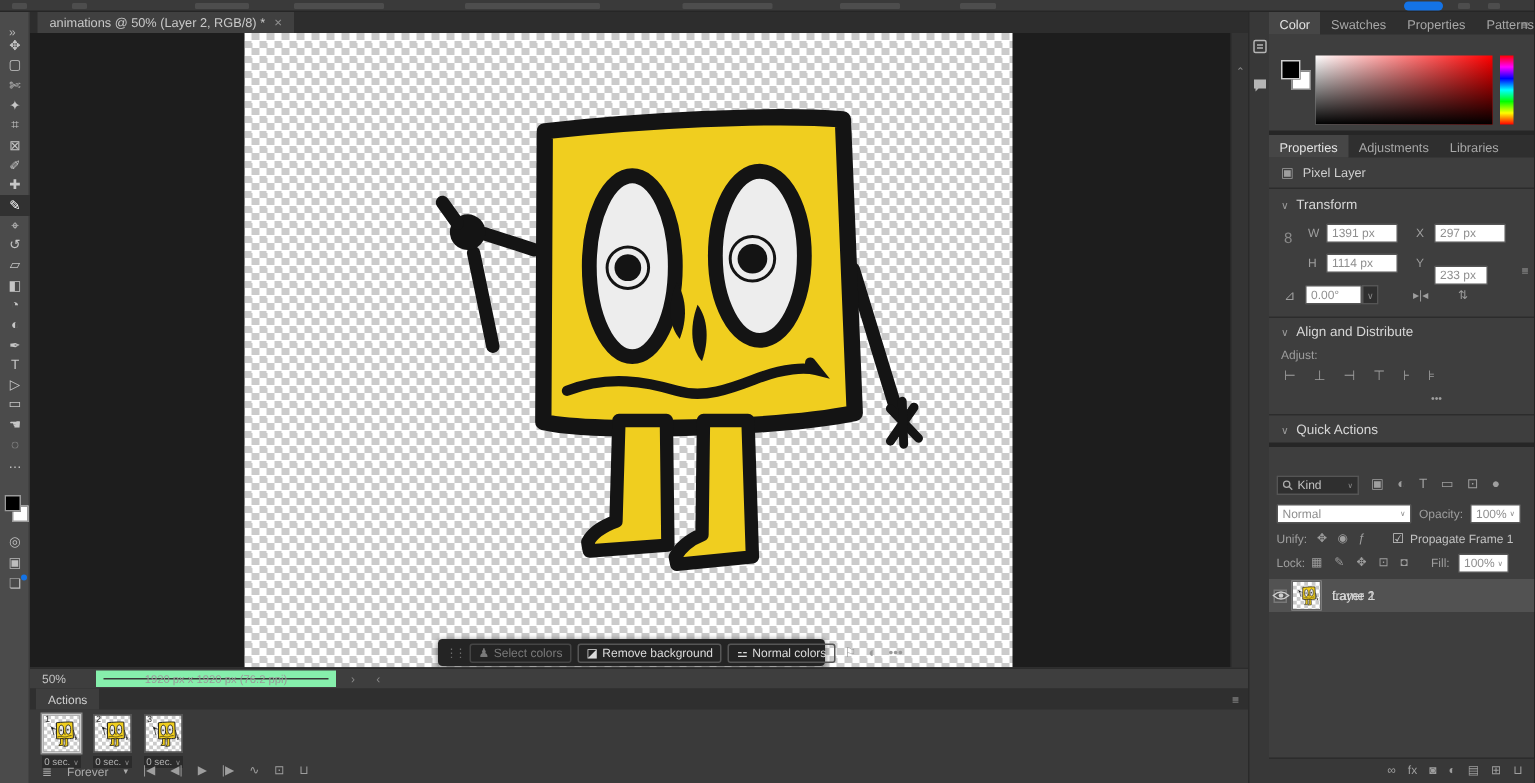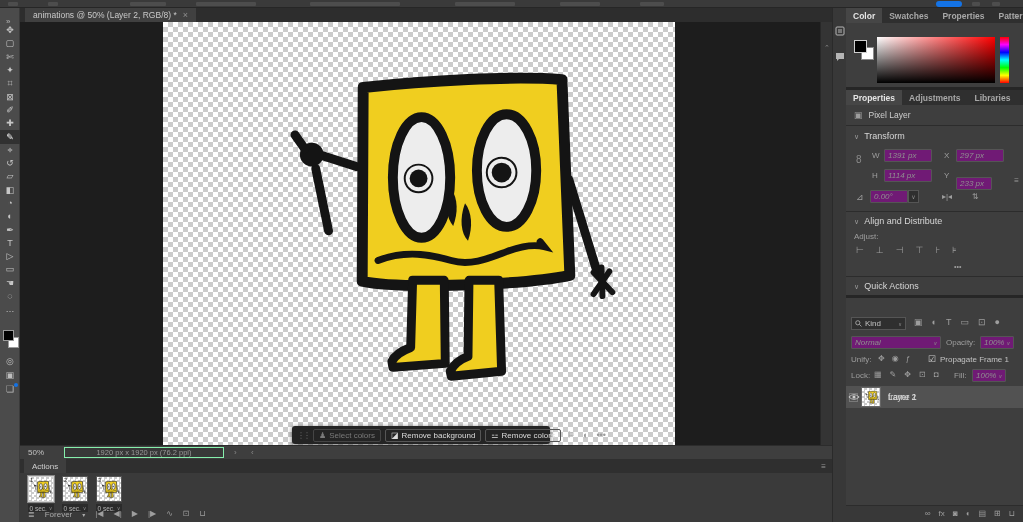--- a/index.html
+++ b/index.html
@@ -53,31 +53,31 @@
   .tb-ic { color:#9a9a9a; font-size:9px; padding:0 2px; }
 
   
   #scroll-strip { left:820px; top:22px; width:12px; height:423px; background:#343434; border-left:1px solid #282828; }
   #scroll-strip .chev { position:absolute; left:3px; top:22px; color:#8a8a8a; font-size:7px; }
   #dock { left:832px; top:8px; width:14px; height:514px; background:#383838; border-left:1px solid #2a2a2a; }
   .dock-ic { position:absolute; left:2px; width:10px; height:10px; }
 
   
   #panels { left:846px; top:8px; width:177px; height:514px; background:#3e3e3e; }
-  .ptabs { position:absolute; left:0; width:177px; height:15px; background:#2f2f2f; display:flex; align-items:flex-end;font-weight:bold; }
+  .ptabs { position:absolute; left:0; width:177px; height:15px; background:#2f2f2f; display:flex; align-items:flex-end; }
   .ptab { height:15px; padding:0 7px; display:flex; align-items:center; font-size:8.5px; color:#a8a8a8; }
   .ptab.act { background:#464646; color:#e4e4e4; }
   .pmenu { position:absolute; right:4px; color:#9a9a9a; font-size:8px; }
   .sep { position:absolute; left:0; width:177px; height:1px; background:#2c2c2c; }
   .gap { position:absolute; left:0; width:177px; height:3px; background:#262626; }
   .sec-head { position:absolute; font-size:9px; color:#d6d6d6; }
   .sec-head .chev { color:#9a9a9a; margin-right:5px; font-size:7px; }
   .dimtext { color:#8a8a8a; }
-  .field { position:absolute; height:13px; background:#701a75; border:1px solid #555; border-radius:1px;
-           font-size:8px; color:#8f8f8f; display:flex; align-items:center; padding:0 3px;font-style:italic; }
+  .field { position:absolute; height:13px; background:#ffffff; border:1px solid #555; border-radius:1px;
+           font-size:8px; color:#8f8f8f; display:flex; align-items:center; padding:0 3px; }
   .minidrop { position:absolute; height:13px; width:11px; background:#2f2f2f; border:1px solid #555;
               color:#8a8a8a; font-size:6px; display:flex; align-items:center; justify-content:center; }
   .glyph { position:absolute; color:#9e9e9e; font-size:9px; line-height:1; }
 
   
   #fg2 { left:8px; top:32px; width:13px; height:13px; background:#000; border:1px solid #cfcfcf; z-index:2; }
   #bg2 { left:15px; top:39px; width:13px; height:13px; background:#fff; border:1px solid #8a8a8a; }
   #color-field { left:31px; top:29px; width:118px; height:46px;
     background:linear-gradient(to bottom, rgba(0,0,0,0), #000), linear-gradient(to right, #fff, #f00); }
   #hue-strip { left:154px; top:29px; width:9px; height:46px;
@@ -93,21 +93,21 @@
   .layer-row.sel .lthumb { border-color:#c9c9c9; }
   .lname { font-size:8.5px; color:#d6d6d6; }
   #layers-bottom { position:absolute; left:0; top:497px; width:177px; height:17px; background:#383838;
     border-top:1px solid #2c2c2c; display:flex; align-items:center; justify-content:flex-end; gap:8px; padding-right:8px; }
   #layers-bottom span { color:#9a9a9a; font-size:8px; }
 
   
   #status-bar { left:20px; top:445px; width:812px; height:14px; background:#3e3e3e; border-top:1px solid #2c2c2c;
                 display:flex; align-items:center; }
   #zoom-box { margin-left:8px; width:36px; font-size:8px; color:#c2c2c2; }
-  #doc-box { width:160px; height:11px; background:#383838; border:1px solid #86efac; font-size:7.5px;
+  #doc-box { width:160px; height:11px; background:#383838; border:5px solid #86efac; font-size:7.5px;
              color:#9a9a9a; display:flex; align-items:center; justify-content:center; }
   #status-arrows { margin-left:10px; color:#8a8a8a; font-size:8px; letter-spacing:6px; }
 
   #timeline { left:20px; top:459px; width:812px; height:63px; background:#3a3a3a; }
   #tl-header { position:absolute; left:0; top:0; width:812px; height:14px; background:#2f2f2f; }
   #tl-tab { position:absolute; left:4px; top:0; height:14px; padding:0 8px; background:#3e3e3e;
             font-size:8px; color:#cfcfcf; display:flex; align-items:center; }
   #tl-menu { position:absolute; right:6px; top:3px; color:#9a9a9a; font-size:8px; }
   #frame-list { position:absolute; left:8px; top:17px; display:flex; gap:6px; }
   .frame { width:28px; cursor:pointer; }
@@ -224,21 +224,21 @@
       <div class="tb-btn disabled">
         <span class="ic">♟</span>
         <span>Select colors</span>
       </div>
       <div class="tb-btn">
         <span class="ic">◪</span>
         <span>Remove background</span>
       </div>
       <div class="tb-btn">
         <span class="ic">⚍</span>
-        <span>Remove colors</span>
+        <span>Normal colors</span>
       </div>
       <span class="tb-ic">⚐</span>
       <span class="tb-ic">◐</span>
       <span class="tb-ic">•••</span>
     </div>
   </div>
 
   <div id="scroll-strip" class="abs">
     <span class="chev">⌃</span>
   </div>

